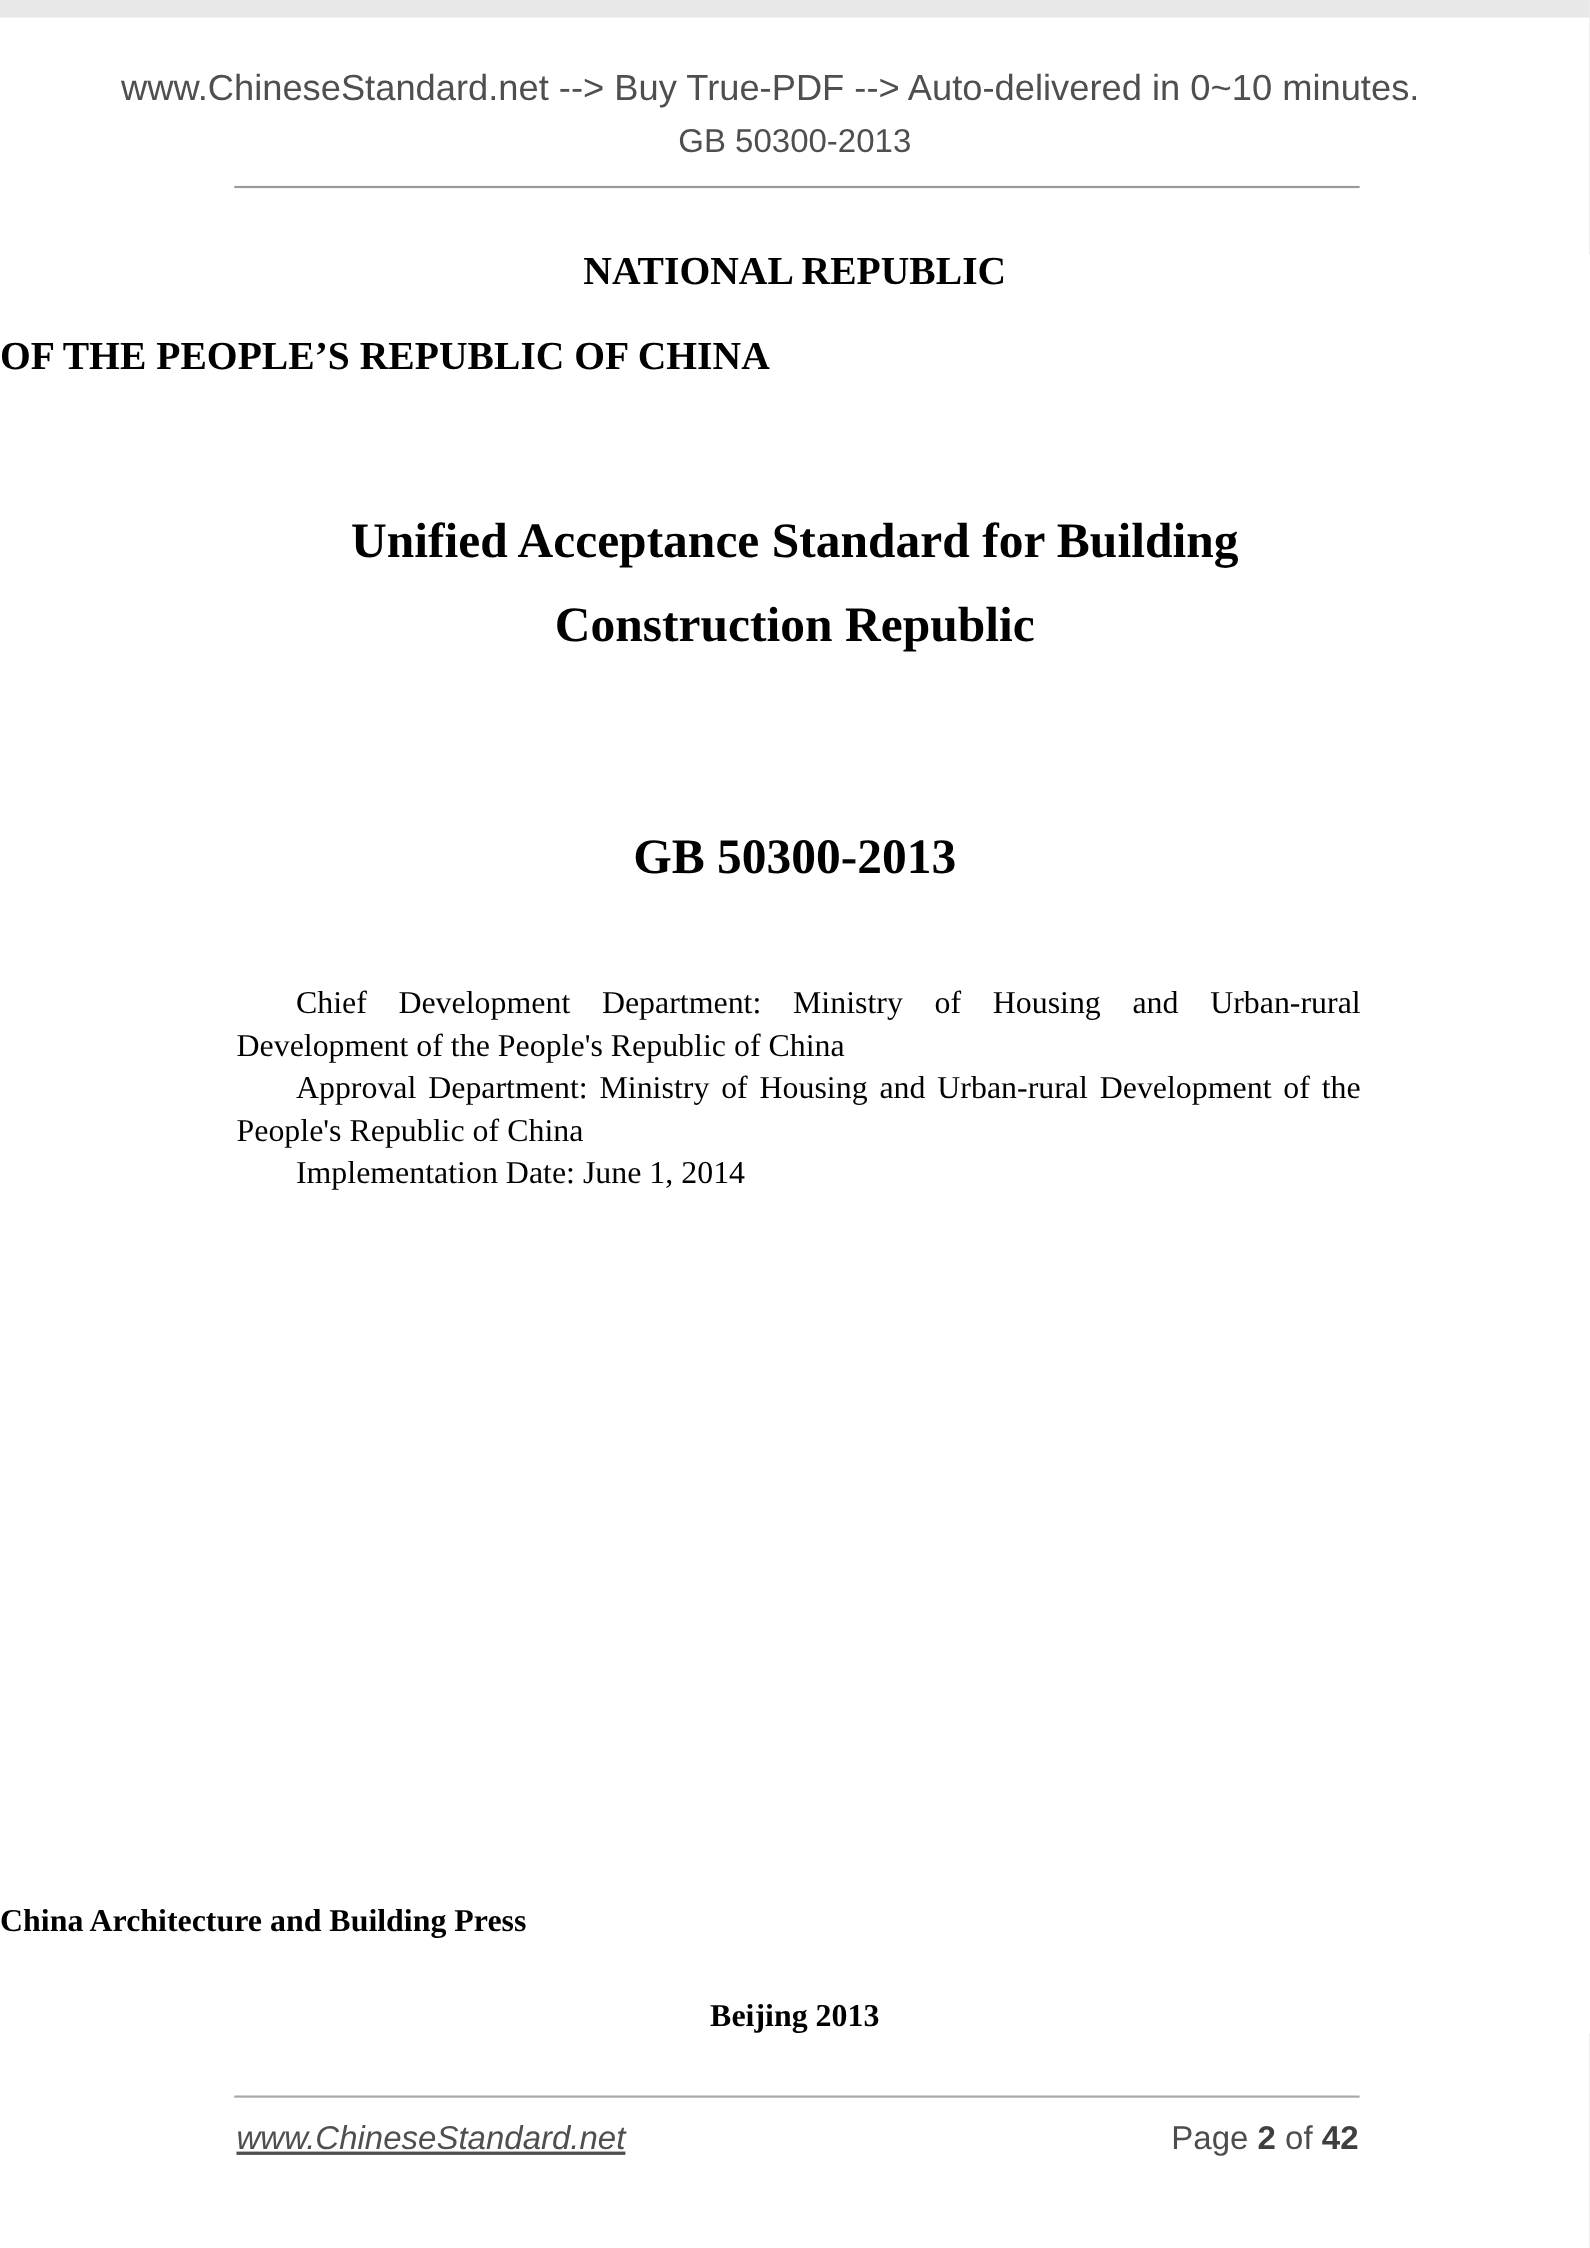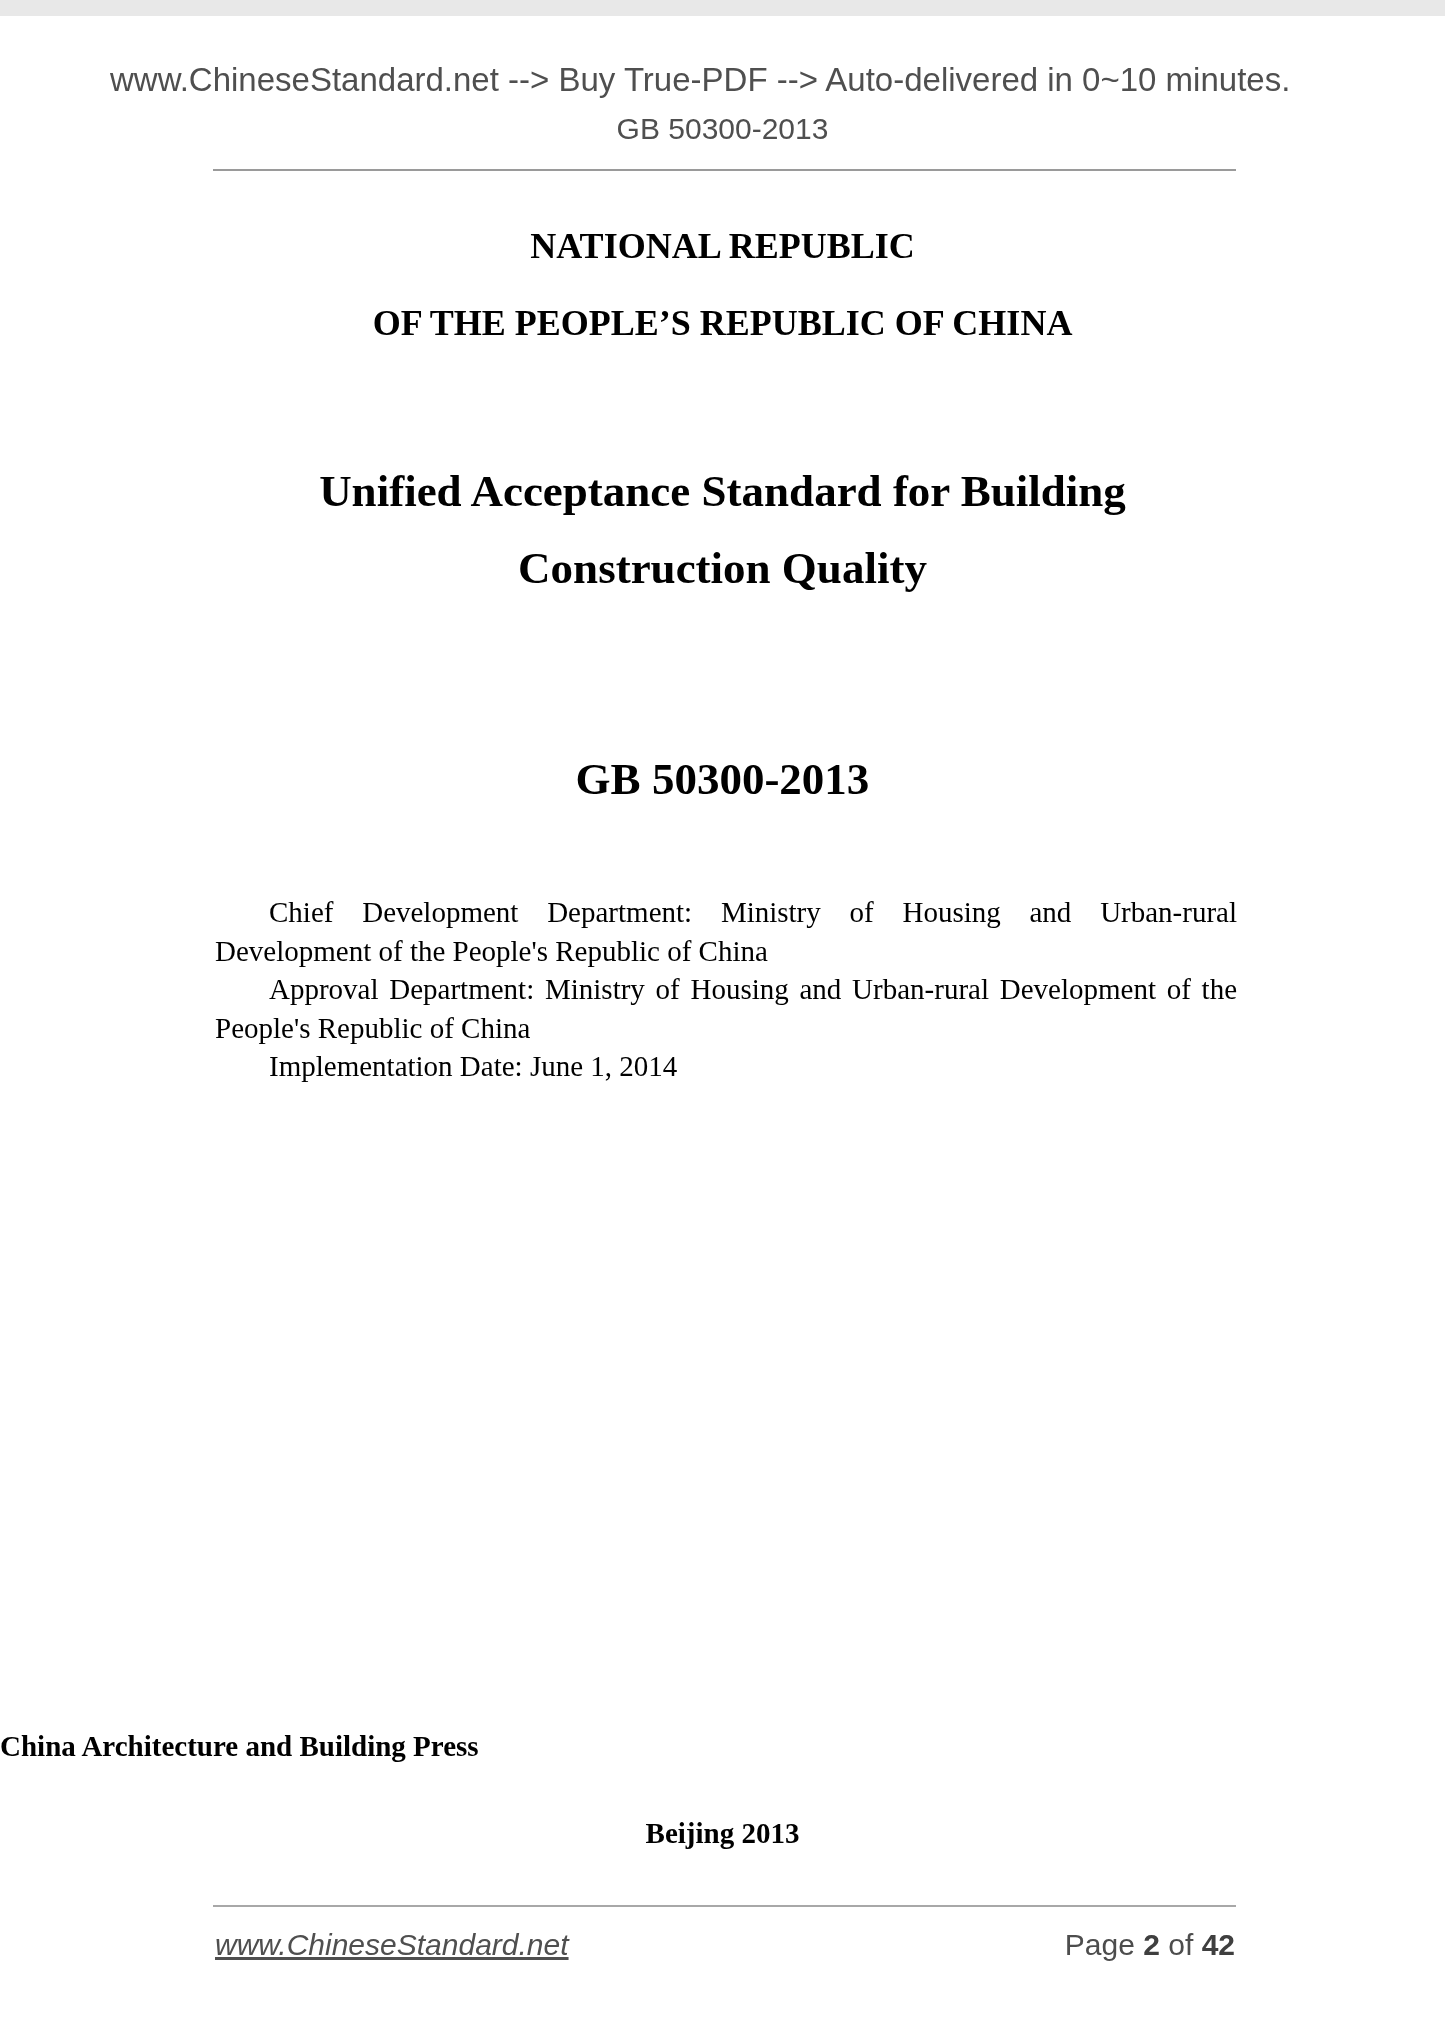--- a/index.html
+++ b/index.html
@@ -57,21 +57,21 @@
     top: 208px;
     text-align: center;
     font-size: 36px;
     font-weight: bold;
     line-height: 44px;
   }
   .nat-std-line2 {
     position: absolute;
     left: 0; right: 0;
     top: 285px;
-    text-align: center;
+    text-align: left;
     font-size: 36px;
     font-weight: bold;
     line-height: 44px;
   }
 
   
   .main-title {
     position: absolute;
     left: 0; right: 0;
     top: 437px;
@@ -161,21 +161,21 @@
   <div class="header-doc-code">GB 50300-2013</div>
 
   <div class="rule rule-top"></div>
 
   <div class="nat-std-line1">NATIONAL REPUBLIC</div>
 
   <div class="nat-std-line2">OF THE PEOPLE’S REPUBLIC OF CHINA</div>
 
   <div class="main-title">
     <div>Unified Acceptance Standard for Building</div>
-    <div>Construction Quality</div>
+    <div>Construction Republic</div>
   </div>
 
   <div class="std-number">GB 50300-2013</div>
 
   <div class="details">
     <p>Chief Development Department: Ministry of Housing and Urban-rural Development of the People's Republic of China</p>
     <p>Approval Department: Ministry of Housing and Urban-rural Development of the People's Republic of China</p>
     <p>Implementation Date: June 1, 2014</p>
   </div>
 

